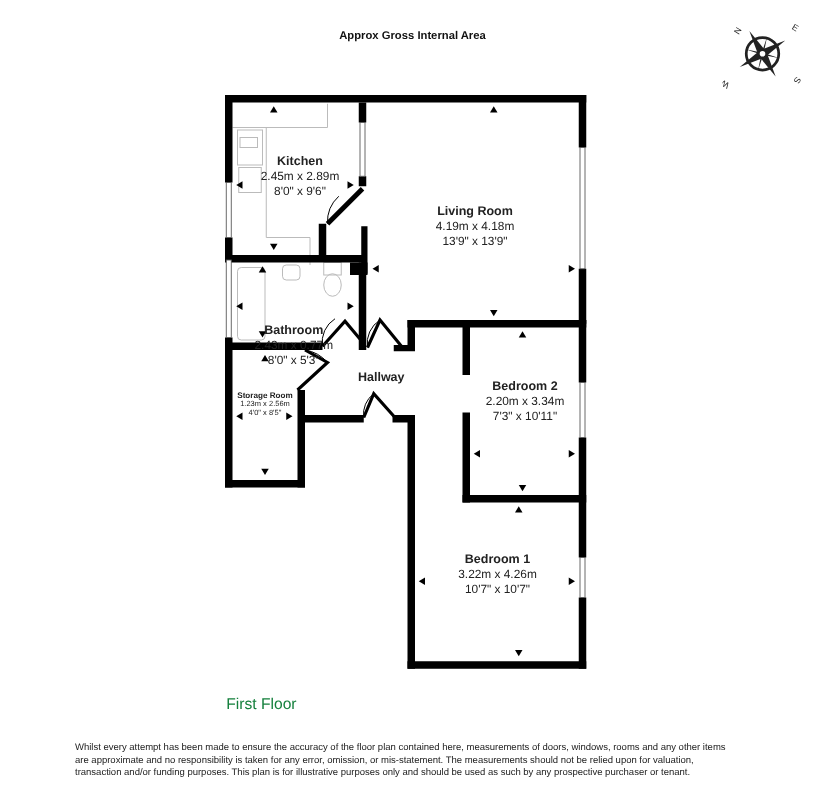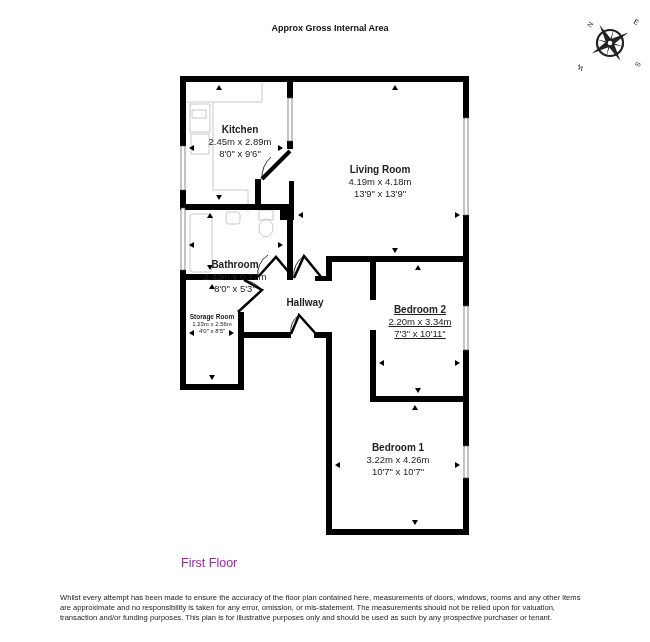--- a/index.html
+++ b/index.html
@@ -4,21 +4,21 @@
 <style>
   html, body { margin: 0; padding: 0; background: #ffffff; }
   body { width: 650px; height: 642px; position: relative; overflow: hidden; font-family: "Liberation Sans", sans-serif; color: #111; }
   .header { position: absolute; left: 200px; top: 23px; width: 260px; text-align: center; font-weight: bold; font-size: 9px; line-height: 11px; }
   .compass { position: absolute; left: 578px; top: 10px; width: 64px; height: 64px; }
   .plan { position: absolute; left: 0; top: 0; width: 650px; height: 642px; }
   .room-label { position: absolute; text-align: center; font-size: 9.5px; line-height: 12px; color: #222; }
   .room-label .name { font-weight: bold; font-size: 10px; }
   .room-label.small { font-size: 6px; line-height: 7.5px; }
   .room-label.small .name { font-size: 6.5px; }
-  .floor-name { position: absolute; left: 181px; top: 556px; font-size: 12.5px; color: #a21caf; }
+  .floor-name { position: absolute; left: 181px; top: 556px; font-size: 12.5px; color: #15803d; }
   .disclaimer { position: absolute; left: 60px; top: 593px; width: 530px; text-align: left; font-size: 7.6px; line-height: 10px; color: #222; }
 </style>
 </head>
 <body>
 
 <div class="header">
   <div>Approx Gross Internal Area</div>
 </div>
 
 <svg class="compass" viewBox="0 0 64 64">
@@ -170,21 +170,21 @@
 <div class="room-label small" style="left:186px;top:313px;width:52px;">
   <div class="name">Storage Room</div>
   <div>1.23m x 2.56m</div>
   <div>4'0" x 8'5"</div>
 </div>
 
 <div class="room-label" style="left:280px;top:297px;width:50px;">
   <div class="name">Hallway</div>
 </div>
 
-<div class="room-label" style="left:378px;top:304px;width:84px;text-decoration:underline;">
+<div class="room-label" style="left:378px;top:304px;width:84px;">
   <div class="name">Bedroom 2</div>
   <div>2.20m x 3.34m</div>
   <div>7'3" x 10'11"</div>
 </div>
 
 <div class="room-label" style="left:352px;top:442px;width:92px;">
   <div class="name">Bedroom 1</div>
   <div>3.22m x 4.26m</div>
   <div>10'7" x 10'7"</div>
 </div>

